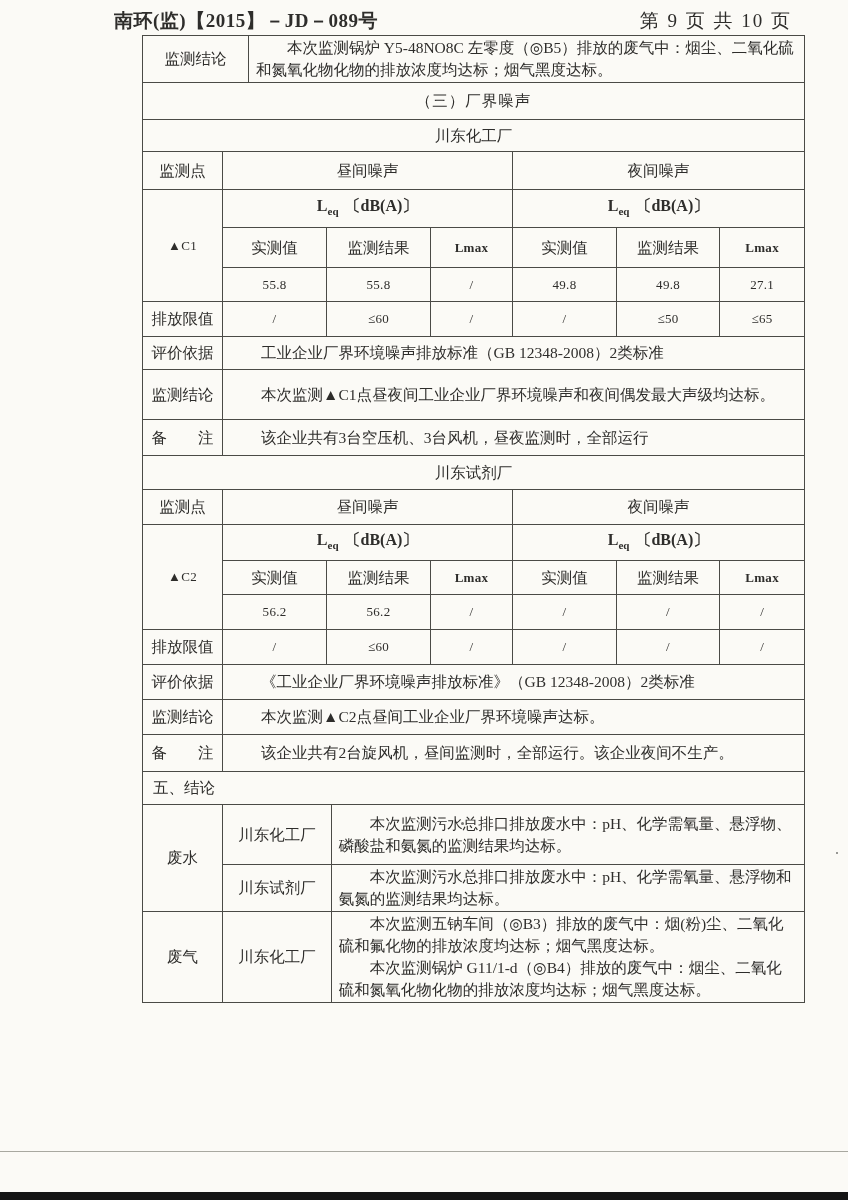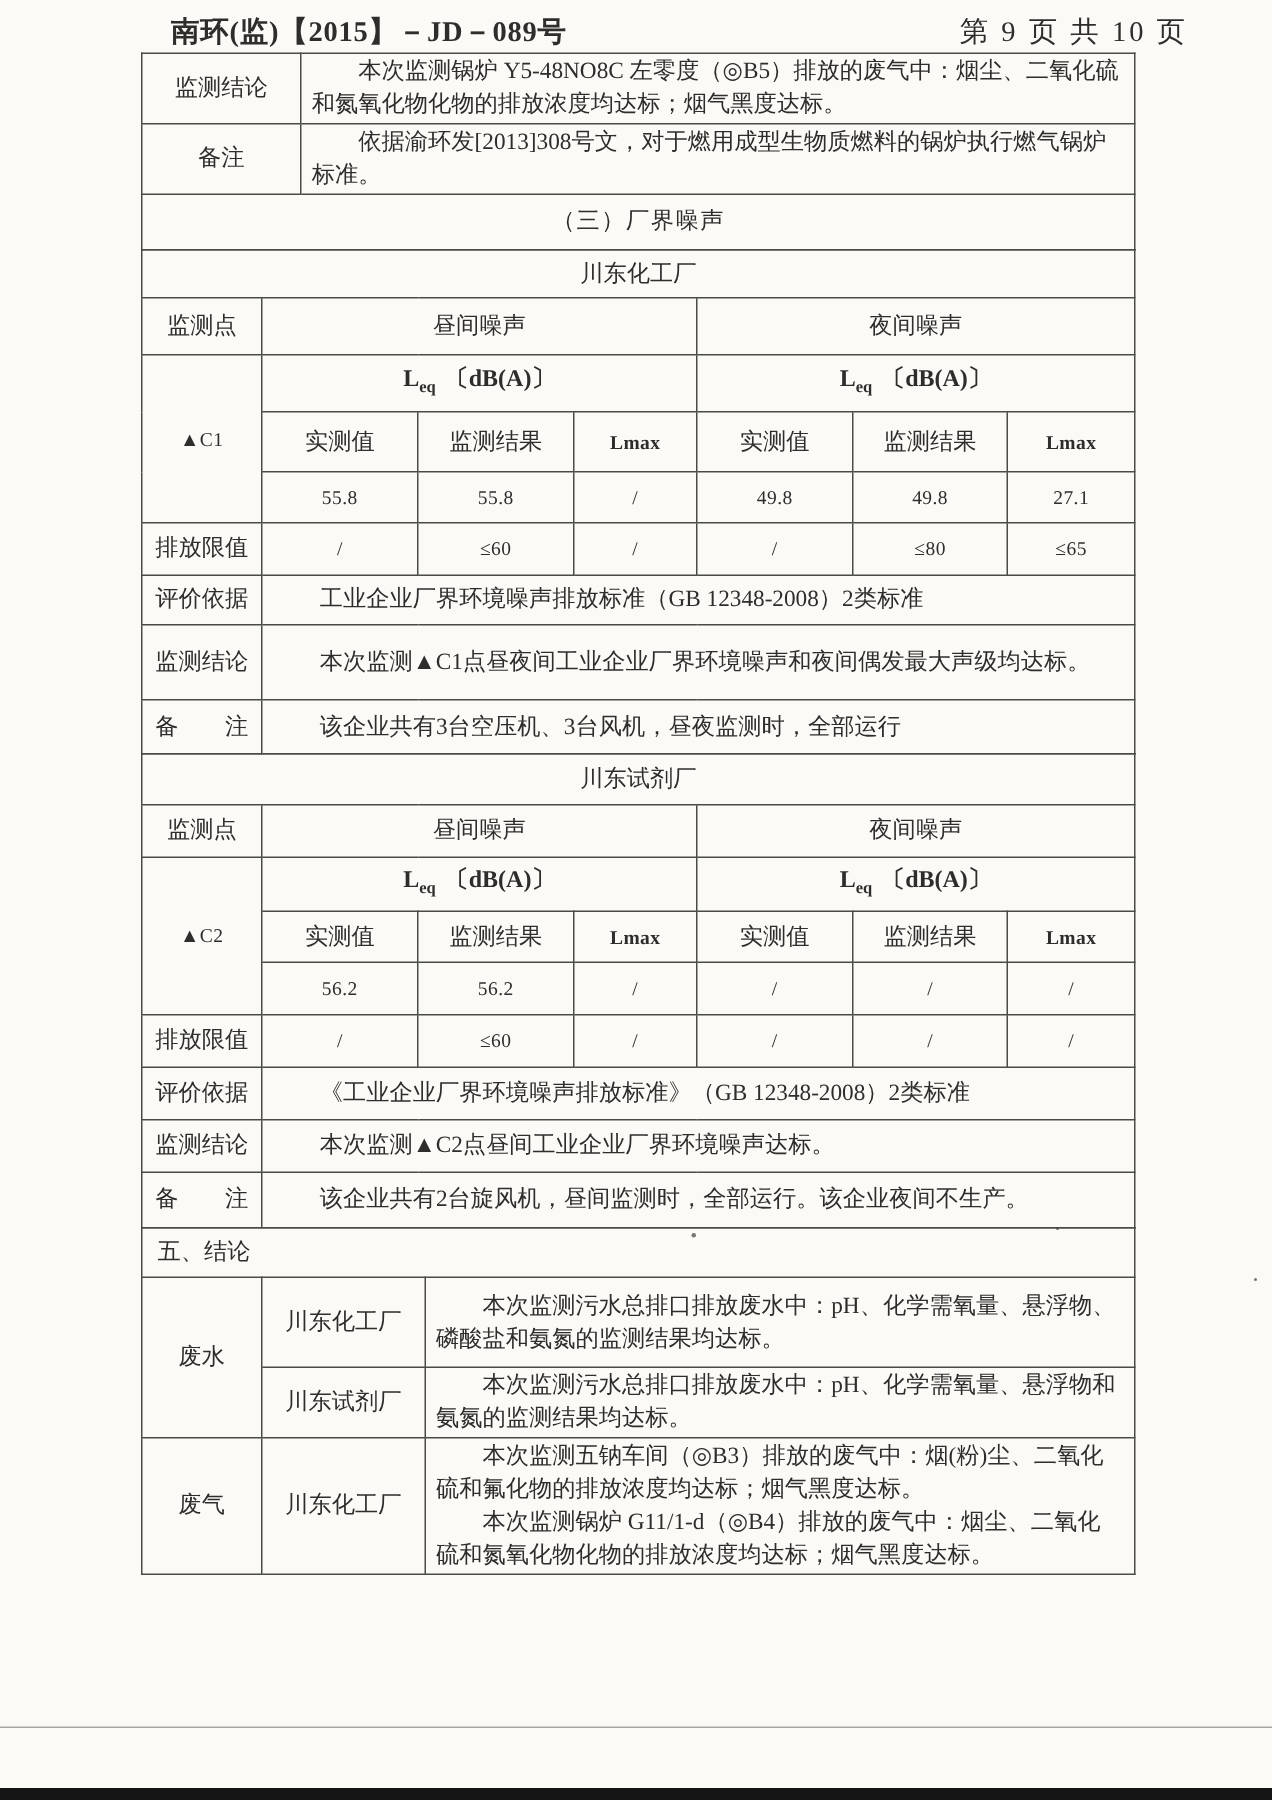--- a/index.html
+++ b/index.html
@@ -11,21 +11,21 @@
   }
   .page-header {
     position:absolute; top:8px; left:114px; width:680px;
     display:flex; justify-content:space-between; align-items:baseline;
     font-size:19px;
   }
   .doc-number { font-weight:bold; letter-spacing:.5px; }
   .page-indicator { letter-spacing:2px; margin-right:2px; }
 
   .doc { position:absolute; left:94px; top:35px; width:663px; }
-  table { border-collapse:collapse; width:100%; table-layout:fixed; }
+  table { border-collapse:collapse; width:100%; table-layout:fixed;margin-left:48px; }
   table + table { margin-top:-1px;border-radius:32px; }
   td {
     border:1px solid #4a4a46;
     padding:1px 7px;
     font-size:15.5px; line-height:22px;
     vertical-align:middle;
     overflow:hidden;
   }
   .center { text-align:center; padding-left:2px; padding-right:2px; }
   .para { text-indent:2em; text-align:left; }
@@ -59,26 +59,20 @@
         <col style="width:16%">
         <col style="width:84%">
       </colgroup>
     <tbody>
         <tr style="height:44px">
       <td class="center">监测结论</td>
       <td>
             <div class="para">本次监测锅炉 Y5-48NO8C 左零度（◎B5）排放的废气中：烟尘、二氧化硫和氮氧化物化物的排放浓度均达标；烟气黑度达标。</div>
           </td>
     </tr>
-    <tr style="height:44px">
-      <td class="center">备注</td>
-      <td>
-            <div class="para">依据渝环发[2013]308号文，对于燃用成型生物质燃料的锅炉执行燃气锅炉标准。</div>
-          </td>
-    </tr>
     <tr style="height:37px">
       <td class="section-title-cell" colspan="2">（三）厂界噪声</td>
     </tr>
   </tbody>
     </table>
 
   <table>
     <colgroup>
       <col style="width:12.1%">
         <col style="width:15.7%">
@@ -117,21 +111,21 @@
       <td class="center num">49.8</td>
       <td class="center num">49.8</td>
       <td class="center num">27.1</td>
     </tr>
     <tr style="height:35px">
       <td class="center">排放限值</td>
       <td class="center num">/</td>
       <td class="center num">≤60</td>
       <td class="center num">/</td>
       <td class="center num">/</td>
-      <td class="center num">≤80</td>
+      <td class="center num">≤50</td>
       <td class="center num">≤65</td>
     </tr>
     <tr style="height:33px">
       <td class="center">评价依据</td>
       <td colspan="6">
             <div class="para">工业企业厂界环境噪声排放标准（GB 12348-2008）2类标准</div>
           </td>
     </tr>
     <tr style="height:50px">
       <td class="center">监测结论</td>

